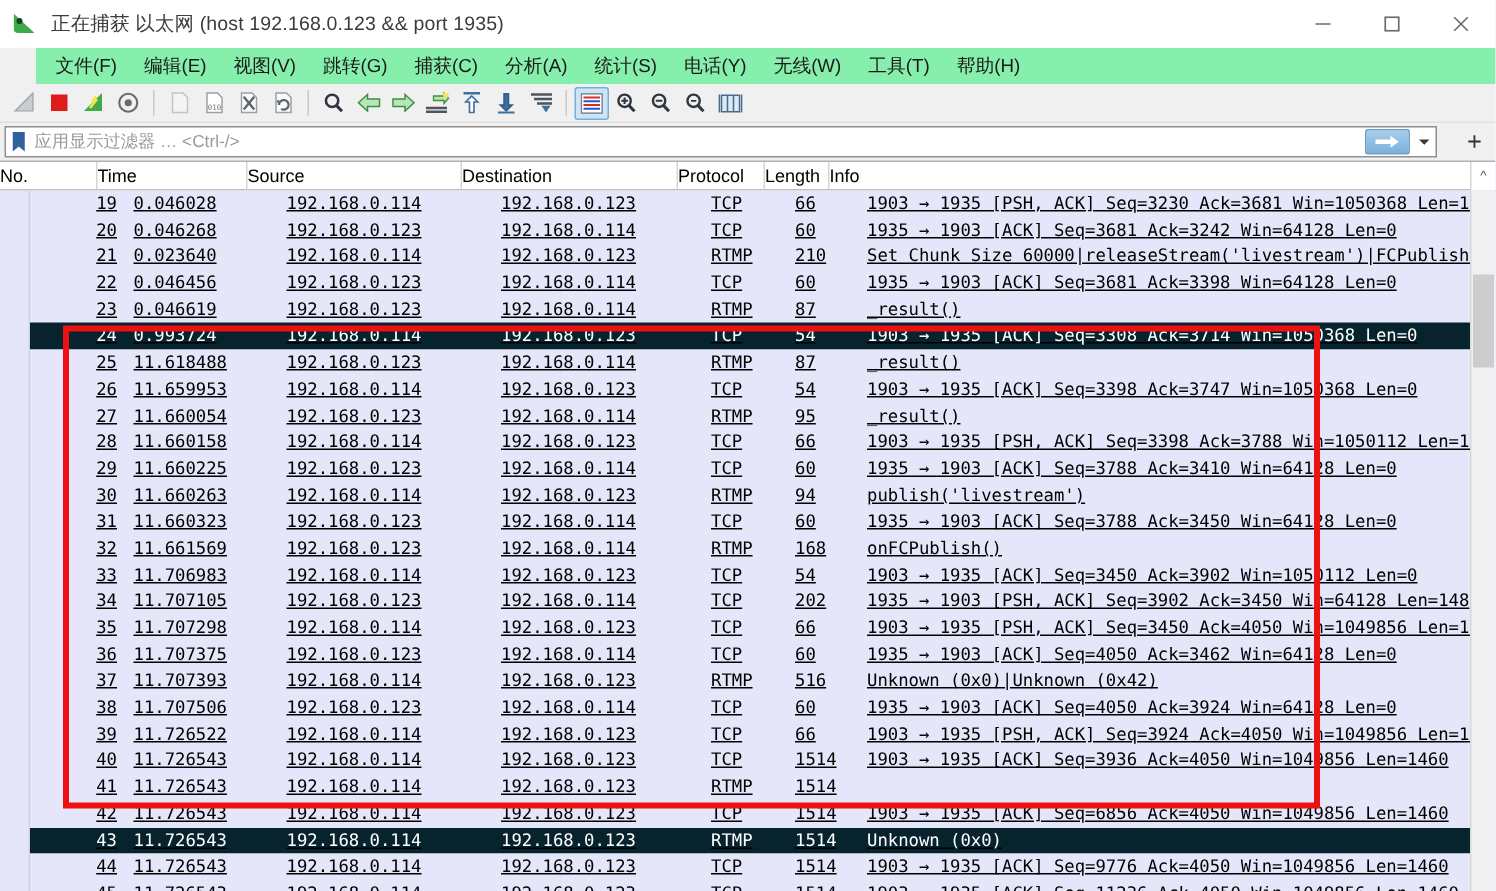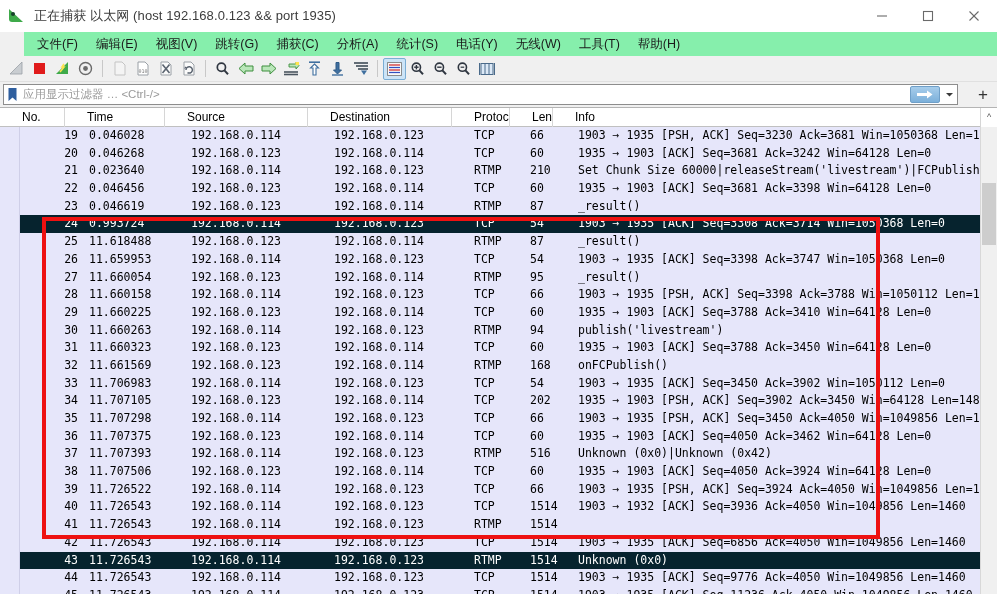--- a/index.html
+++ b/index.html
@@ -139,21 +139,21 @@
   .col-headers {
     height: 19px; min-height: 19px;
     background: #ffffff;
     display: flex; align-items: center;
     border-bottom: 1px solid #c0c0c0;
     position: relative;
     font-size: 12px; color: #000;
   }
   .col-h {
     height: 19px; line-height: 19px;
-    padding-left: 22px;
+    padding-left: 0;
     border-right: 1px solid #d6d6d6;
     overflow: hidden; white-space: nowrap;
     flex: 0 0 auto;
   }
   .col-h.info { flex: 1 1 auto; border-right: none; }
   .hdr-scroll {
     width: 17px; height: 19px; flex: 0 0 auto;
     display:flex; align-items:center; justify-content:center;
     background:#ffffff; border-left:1px solid #d6d6d6;
     font-size: 9px; color:#555;
@@ -162,20 +162,21 @@
   .rows-wrap {
     flex: 1 1 auto; position: relative;
     display: flex;
     overflow: hidden;
   }
   .rows {
     flex: 1 1 auto;
     background: #e6e6fa;
     overflow: hidden;
     position: relative;
+    text-decoration: underline;
   }
   .row {
     height: 17.7px; line-height: 17.7px;
     display: flex;
     font-family: "DejaVu Sans Mono", monospace;
     font-size: 11.5px;
     color: #000000;
     white-space: nowrap;
     background: #e6e6fa;
   }
@@ -624,21 +625,21 @@
             <div class="cell c-len">66</div>
             <div class="cell c-info">1903 → 1935 [PSH, ACK] Seq=3924 Ack=4050 Win=1049856 Len=12</div>
           </div>
           <div class="row">
             <div class="cell c-no">40</div>
             <div class="cell c-time">11.726543</div>
             <div class="cell c-src">192.168.0.114</div>
             <div class="cell c-dst">192.168.0.123</div>
             <div class="cell c-proto">TCP</div>
             <div class="cell c-len">1514</div>
-            <div class="cell c-info">1903 → 1932 [ACK] Seq=3936 Ack=4050 Win=1049856 Len=1460</div>
+            <div class="cell c-info">1903 → 1935 [ACK] Seq=3936 Ack=4050 Win=1049856 Len=1460</div>
           </div>
           <div class="row">
             <div class="cell c-no">41</div>
             <div class="cell c-time">11.726543</div>
             <div class="cell c-src">192.168.0.114</div>
             <div class="cell c-dst">192.168.0.123</div>
             <div class="cell c-proto">RTMP</div>
             <div class="cell c-len">1514</div>
           </div>
           <div class="row">

